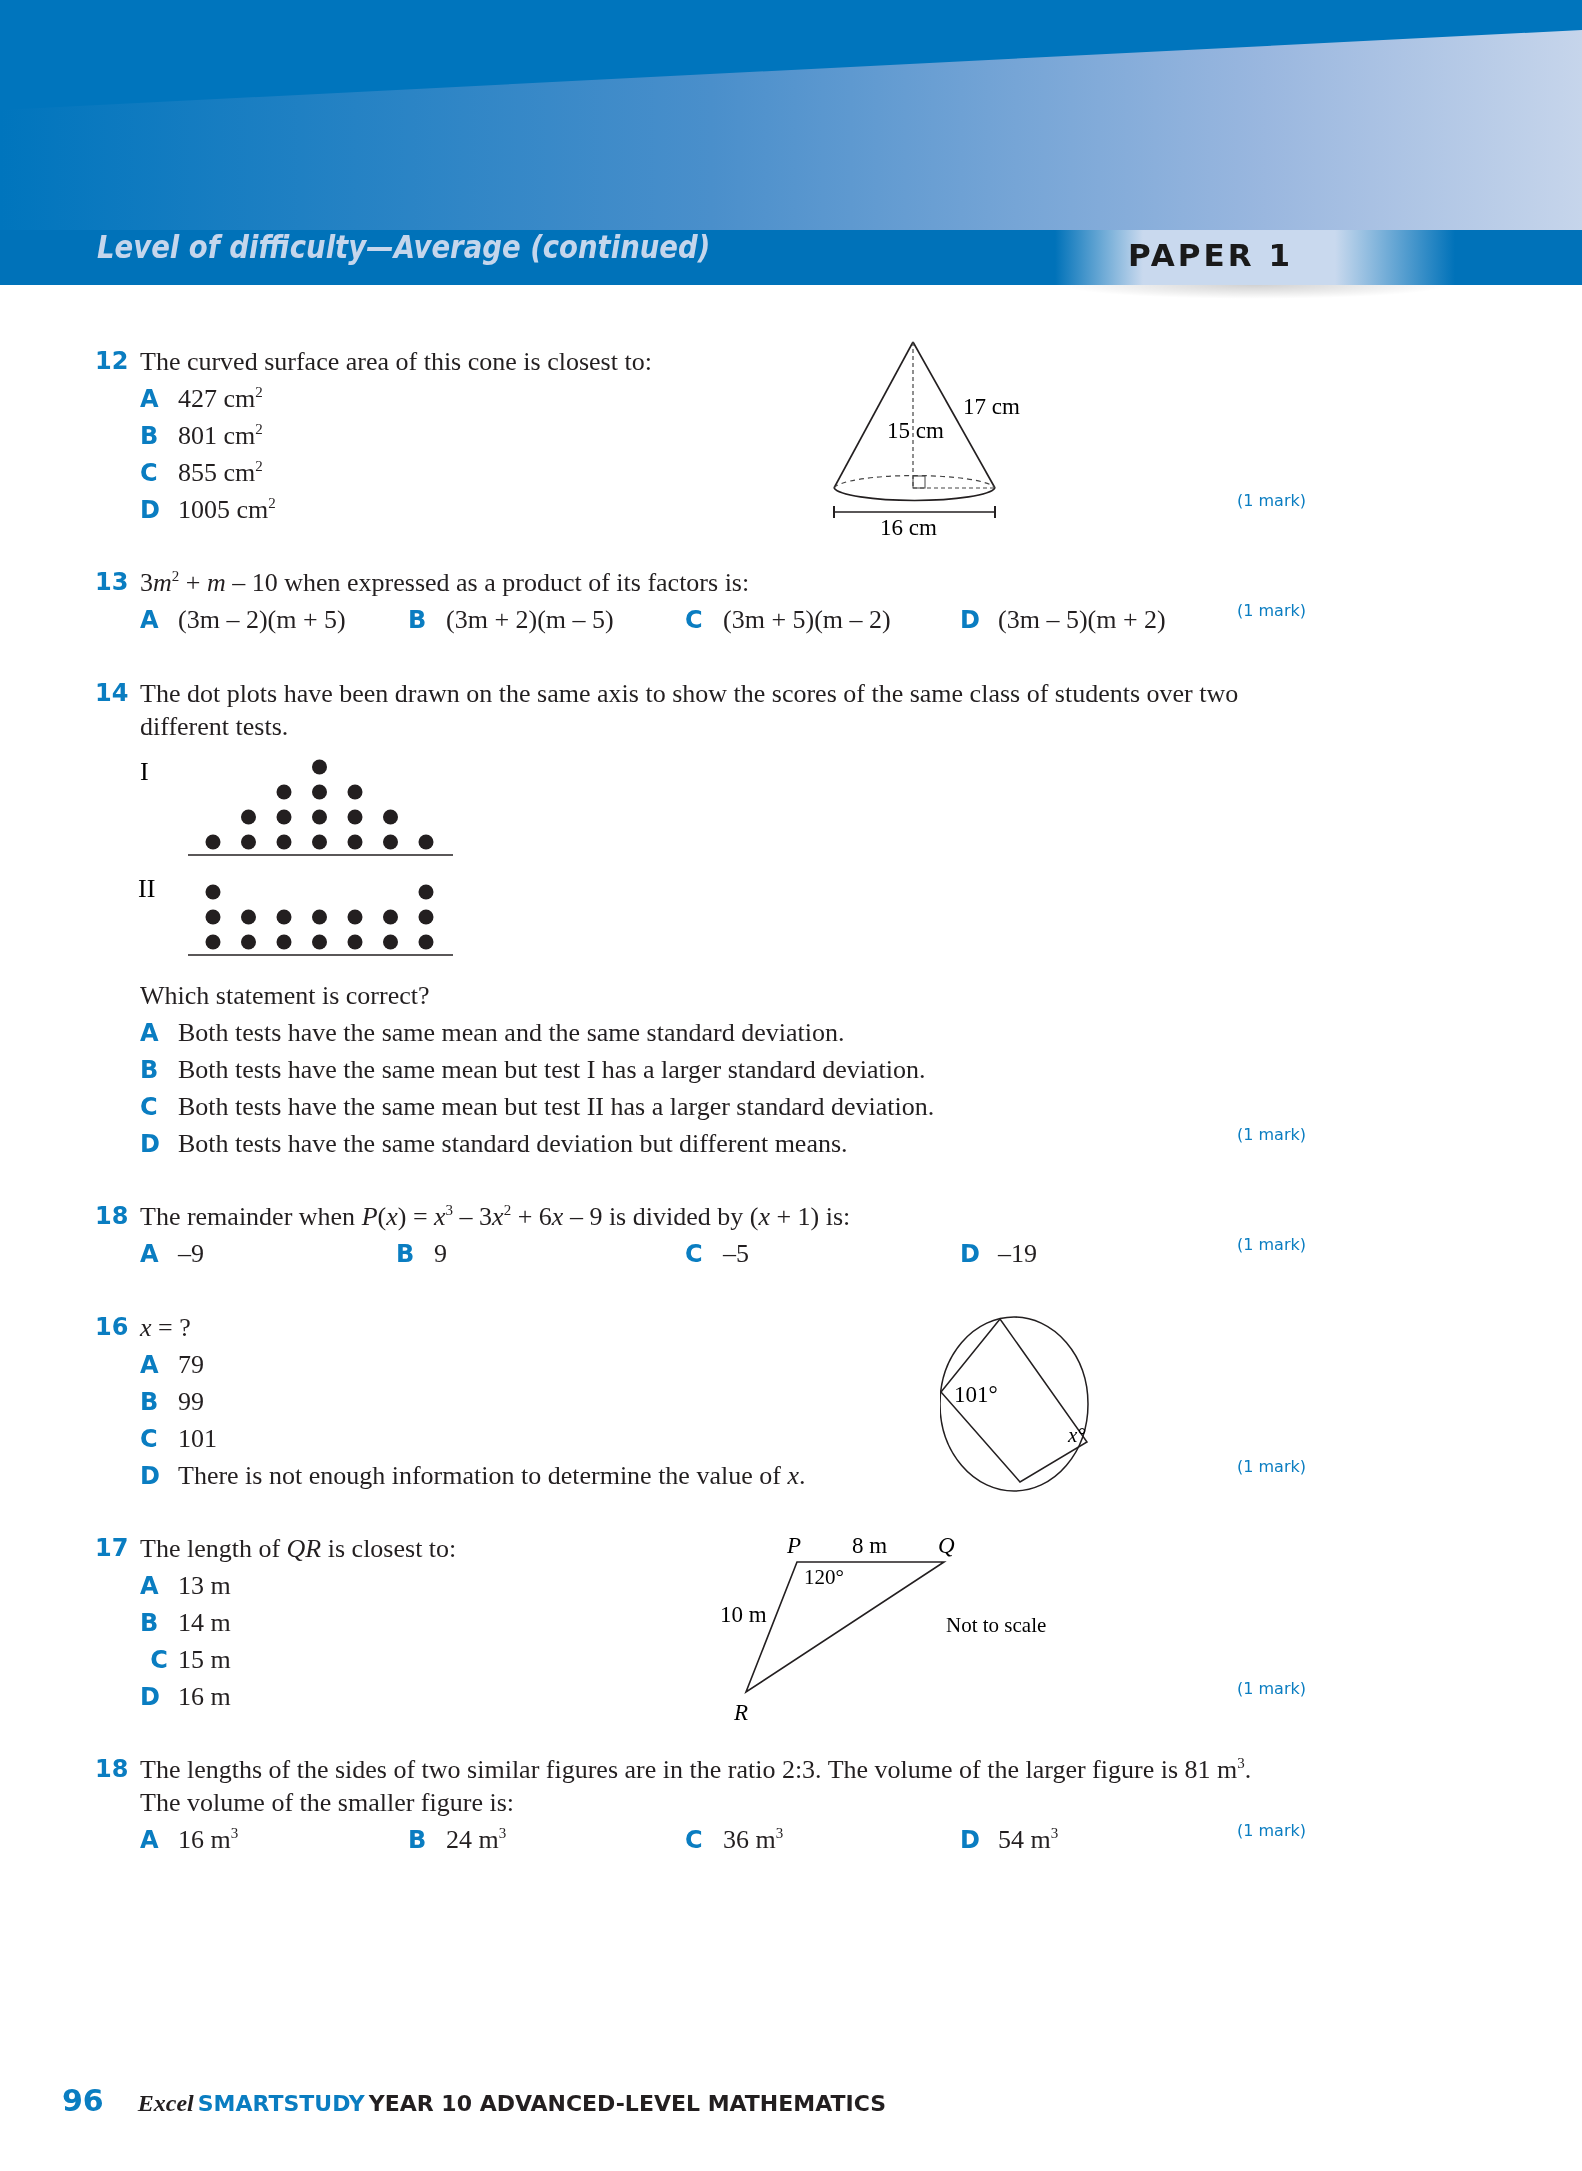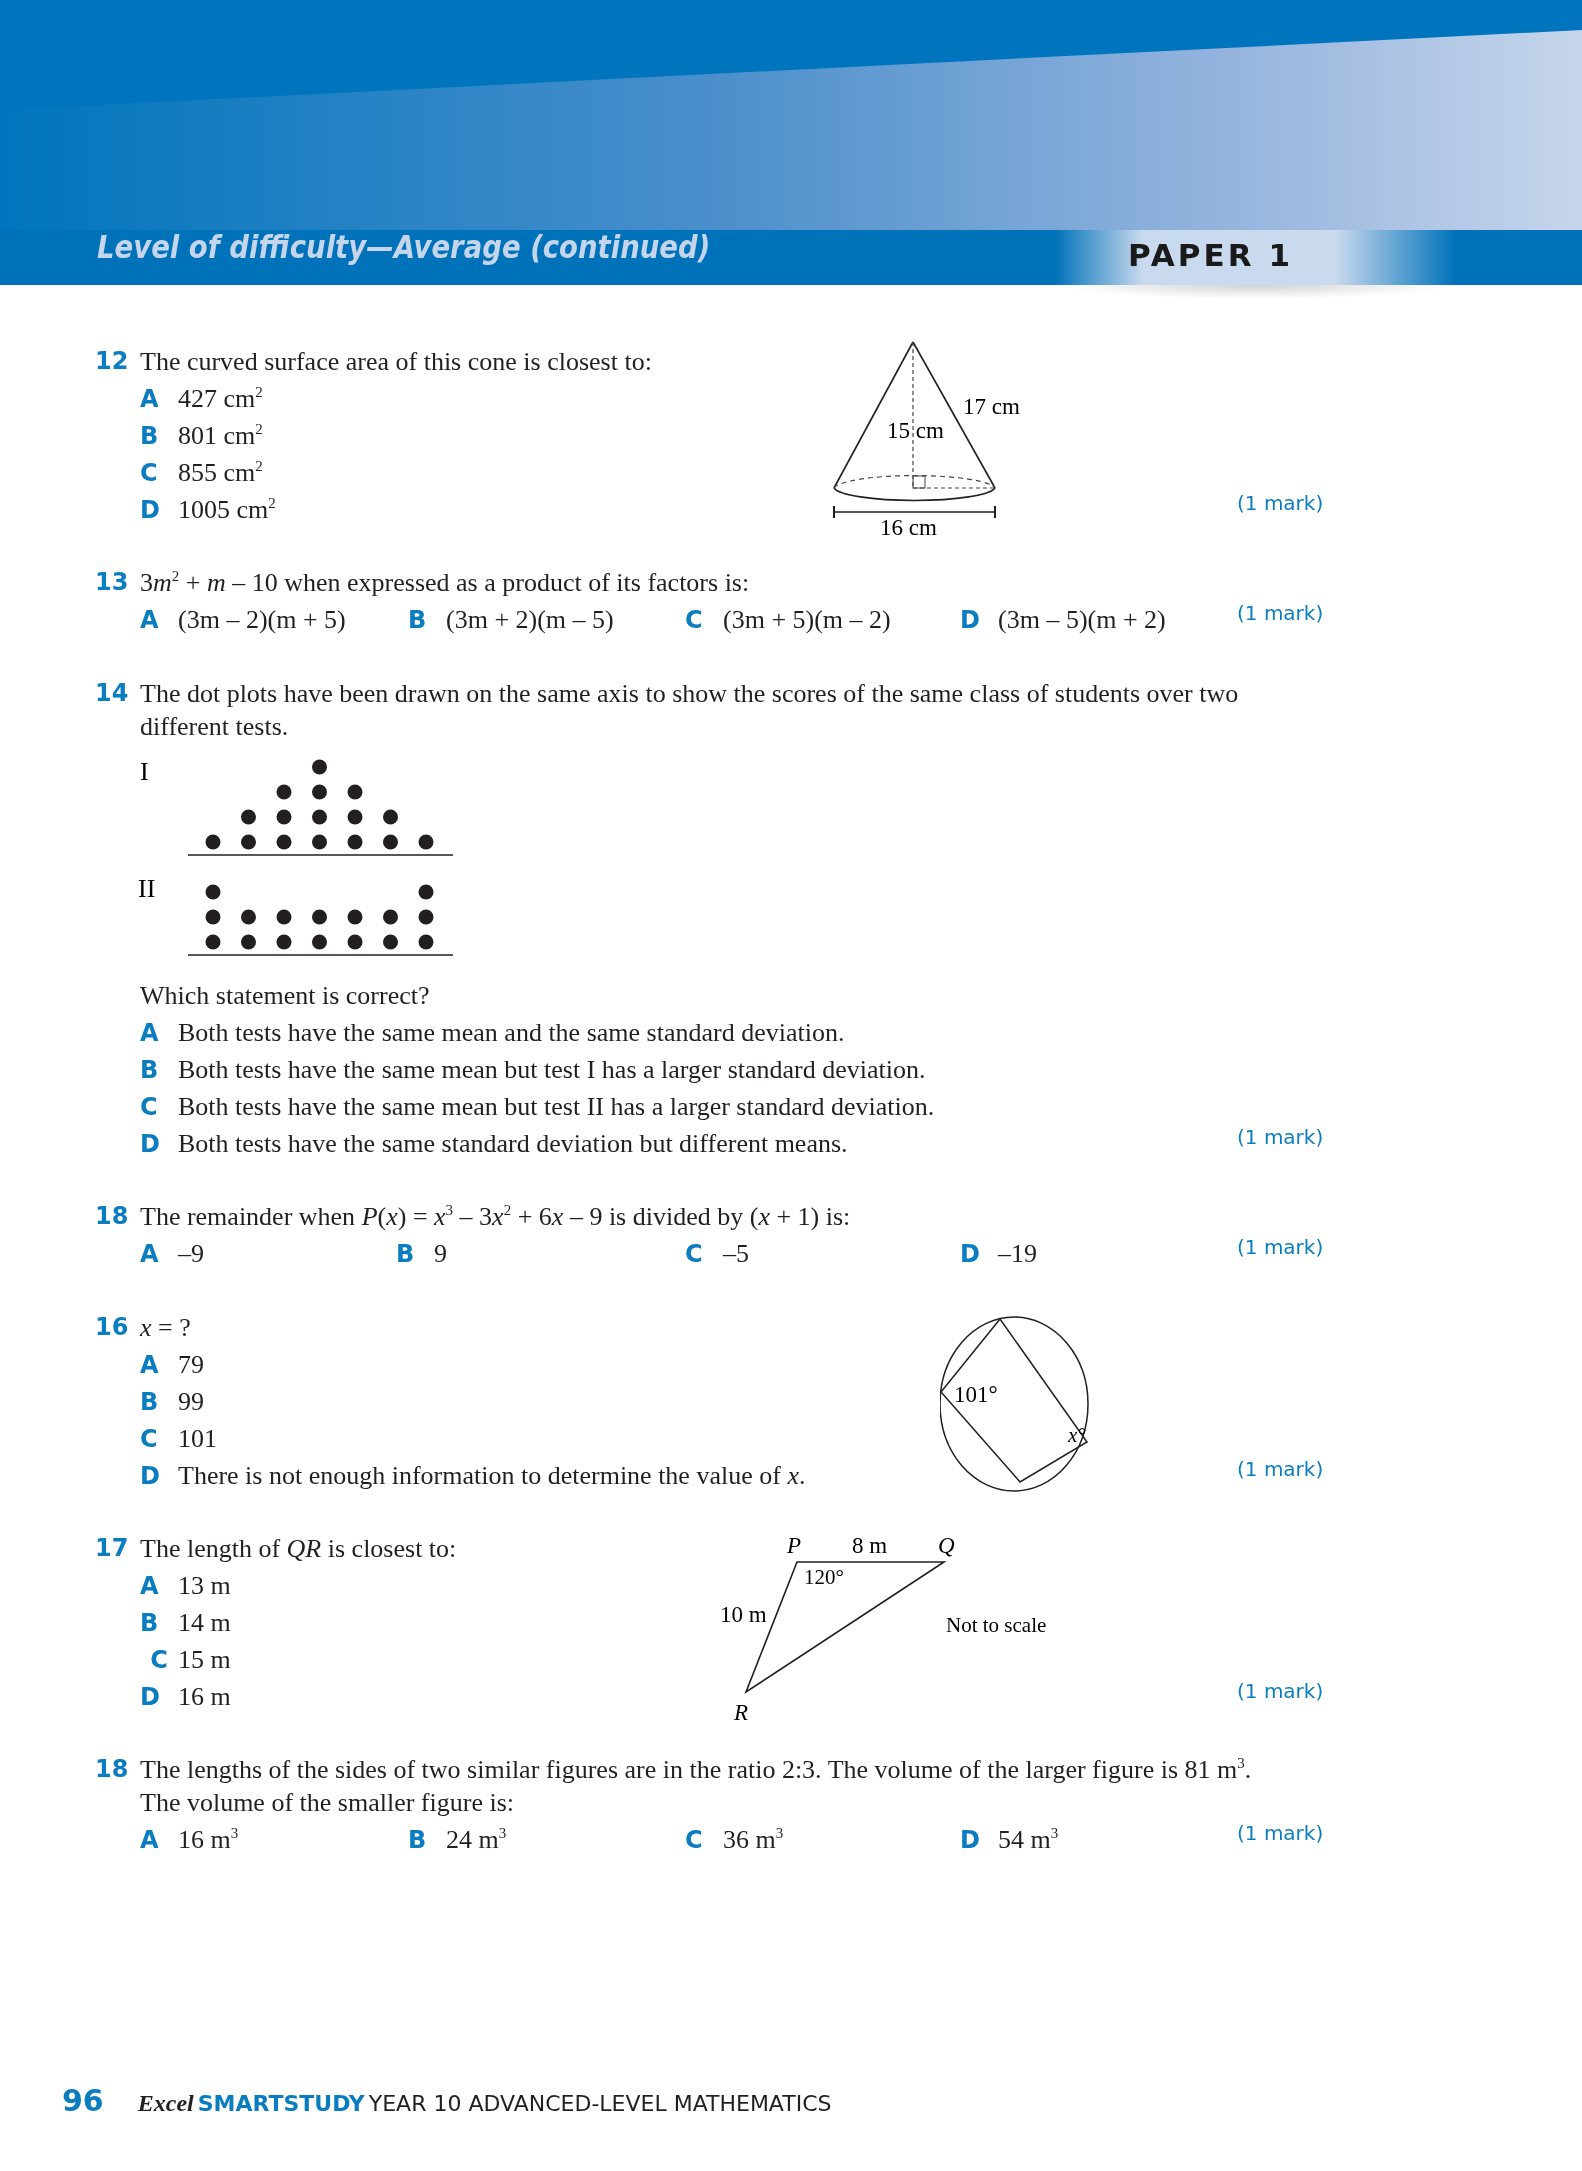--- a/index.html
+++ b/index.html
@@ -17,29 +17,29 @@
   .paper-label { position:absolute; left:1128px; top:237px; font-family:"DejaVu Sans", sans-serif; font-weight:bold;
                  font-size:31px; letter-spacing:3px; color:#1a1a1a; }
   .shadow { position:absolute; left:1060px; top:285px; width:390px; height:14px;
             background:radial-gradient(ellipse at 50% 0%, rgba(0,0,0,0.18), rgba(0,0,0,0) 70%); }
 
   .q { position:absolute; left:95px; font-size:26px; line-height:37px; }
   .qnum { position:absolute; left:0; top:0; font-family:"DejaVu Sans", sans-serif; font-weight:bold; color:#0a7dc1; font-size:24px; }
   .qtext { position:absolute; left:45px; top:0; white-space:nowrap; }
   .opt { position:absolute; white-space:nowrap; }
   .opt .letter { font-family:"DejaVu Sans", sans-serif; font-weight:bold; color:#0a7dc1; font-size:24px; display:inline-block; width:38px; }
-  .mark { position:absolute; left:1237px; font-family:"DejaVu Sans", sans-serif; color:#0a7dc1; font-size:20px; white-space:nowrap; }
+  .mark { position:absolute; left:1237px; font-family:"DejaVu Sans", sans-serif; color:#0a7dc1; font-size:16px; white-space:nowrap; }
   sup { font-size:15px; line-height:0; }
   i { font-style:italic; }
   svg text { font-family:"Liberation Serif", "DejaVu Serif", serif; }
   .footer { position:absolute; left:62px; top:2083px; white-space:nowrap; }
   .footer .page { font-family:"DejaVu Sans", sans-serif; font-weight:bold; color:#0a7dc1; font-size:30px; }
   .footer .excel { font-family:"Liberation Serif", serif; font-style:italic; font-weight:bold; font-size:24px; margin-left:30px; color:#231f20; }
   .footer .smart { font-family:"DejaVu Sans", sans-serif; font-weight:bold; color:#0a7dc1; font-size:22px; }
-  .footer .rest { font-family:"DejaVu Sans", sans-serif; font-weight:normal; font-size:22px; color:#231f20; }
+  .footer .rest { font-family:"DejaVu Sans", sans-serif; font-weight:bold; font-size:22px; color:#231f20; }
 </style>
 </head>
 <body>
 
 <div class="header">
   <svg class="sweep" width="1582" height="240">
     <defs>
       <linearGradient id="sw" x1="0" x2="1" y1="0" y2="0">
         <stop offset="0" stop-color="#0075bd"></stop>
         <stop offset="0.45" stop-color="#4a8fcb"></stop>

